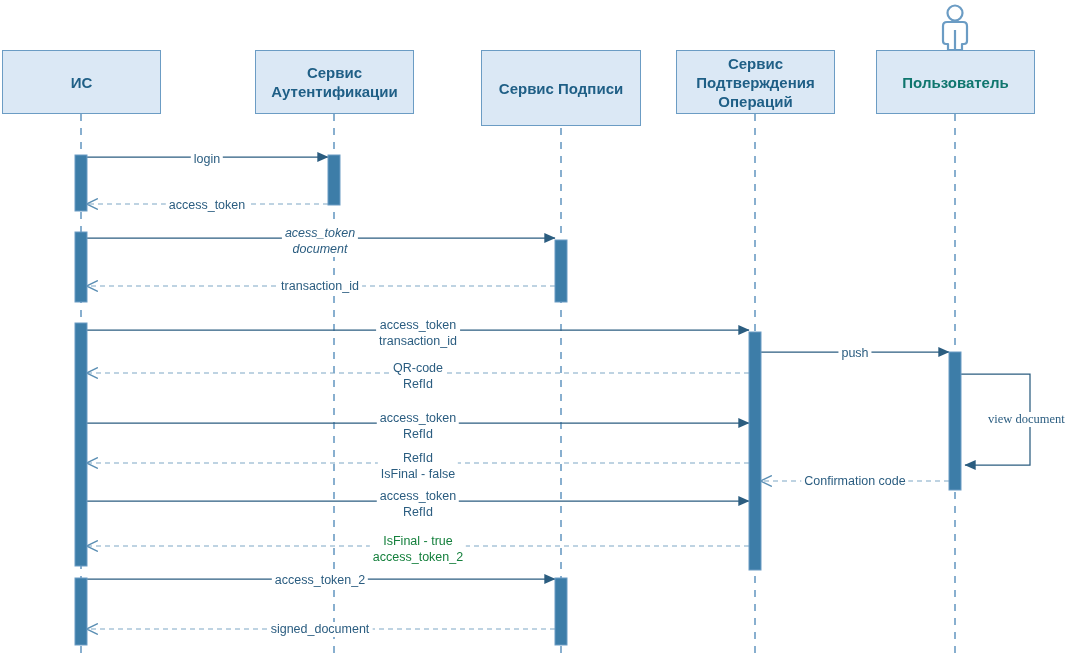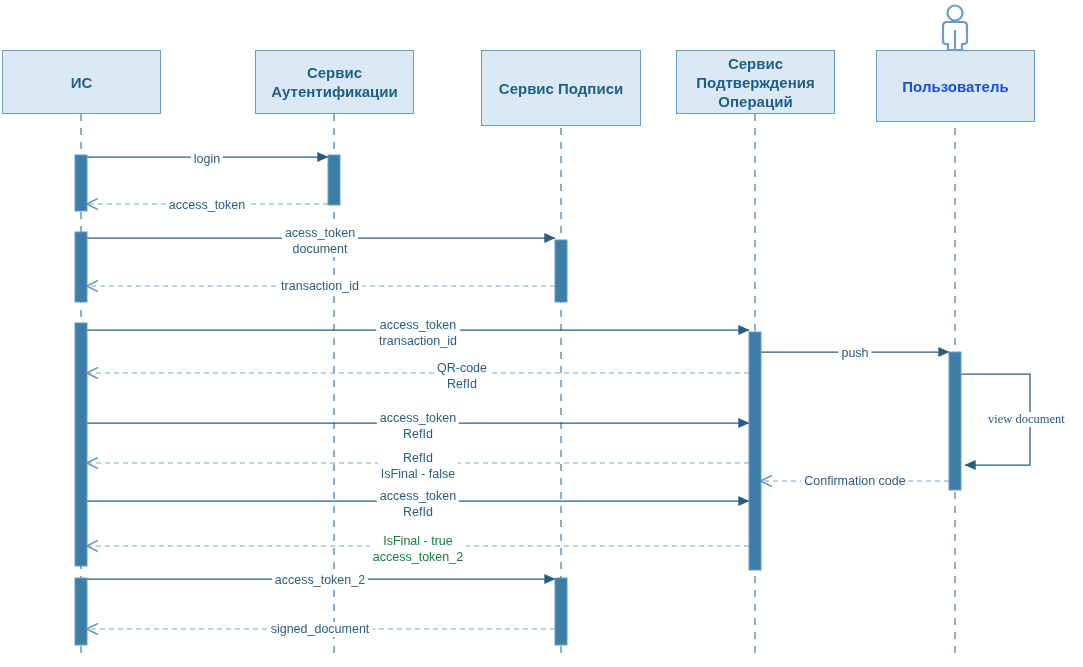--- a/index.html
+++ b/index.html
@@ -130,34 +130,34 @@
 Аутентификации</div>
       </div>
       <div class="lifeline-box" style="left: 481px; top: 50px; width: 160px; height: 76px; background: rgb(219, 232, 245); border-color: rgb(107, 156, 196); color: rgb(31, 95, 134);">
         <div style="white-space: pre-line;">Сервис Подписи</div>
       </div>
       <div class="lifeline-box" style="left: 676px; top: 50px; width: 159px; height: 64px; background: rgb(219, 232, 245); border-color: rgb(107, 156, 196); color: rgb(31, 95, 134);">
         <div style="white-space: pre-line;">Сервис
 Подтверждения
 Операций</div>
       </div>
-      <div class="lifeline-box" style="left: 876px; top: 50px; width: 159px; height: 72px; background: rgb(219, 232, 245); border-color: rgb(107, 156, 196); color: #1d4ed8;">
+      <div class="lifeline-box" style="left: 876px; top: 50px; width: 159px; height: 64px; background: rgb(219, 232, 245); border-color: rgb(107, 156, 196); color: #0f766e;">
         <div style="white-space: pre-line;">Пользователь</div>
       </div>
     </div>
   <div id="msg-label-layer">
       <div class="msg-label" style="left: 207px; top: 152px; transform: translateX(-50%); color: rgb(43, 93, 128);">login</div>
       <div class="msg-label" style="left: 207px; top: 198px; transform: translateX(-50%); color: rgb(43, 93, 128);">access_token</div>
-      <div class="msg-label two-line" style="left: 320px; top: 225px; transform: translateX(-50%); color: rgb(43, 93, 128);">acess_token
+      <div class="msg-label two-line" style="left: 320px; top: 225px; transform: translateX(-50%); color: rgb(43, 93, 128); font-style: italic;">acess_token
 document</div>
       <div class="msg-label" style="left: 320px; top: 279px; transform: translateX(-50%); color: rgb(43, 93, 128);">transaction_id</div>
       <div class="msg-label two-line" style="left: 418px; top: 317px; transform: translateX(-50%); color: rgb(43, 93, 128);">access_token
 transaction_id</div>
       <div class="msg-label" style="left: 855px; top: 346px; transform: translateX(-50%); color: rgb(43, 93, 128);">push</div>
-      <div class="msg-label two-line" style="left: 418px; top: 360px; transform: translateX(-50%); color: rgb(43, 93, 128); margin-left: 44px;">QR-code
+      <div class="msg-label two-line" style="left: 418px; top: 360px; transform: translateX(-50%); color: rgb(43, 93, 128);">QR-code
 RefId</div>
       <div class="msg-label two-line" style="left: 418px; top: 410px; transform: translateX(-50%); color: rgb(43, 93, 128);">access_token
 RefId</div>
       <div class="msg-label two-line" style="left: 418px; top: 450px; transform: translateX(-50%); color: rgb(43, 93, 128);">RefId
 IsFinal - false</div>
       <div class="msg-label" style="left: 855px; top: 474px; transform: translateX(-50%); color: rgb(43, 93, 128);">Confirmation code</div>
       <div class="msg-label two-line" style="left: 418px; top: 488px; transform: translateX(-50%); color: rgb(43, 93, 128);">access_token
 RefId</div>
       <div class="msg-label two-line" style="left: 418px; top: 533px; transform: translateX(-50%); color: #15803d;">IsFinal - true
 access_token_2</div>

